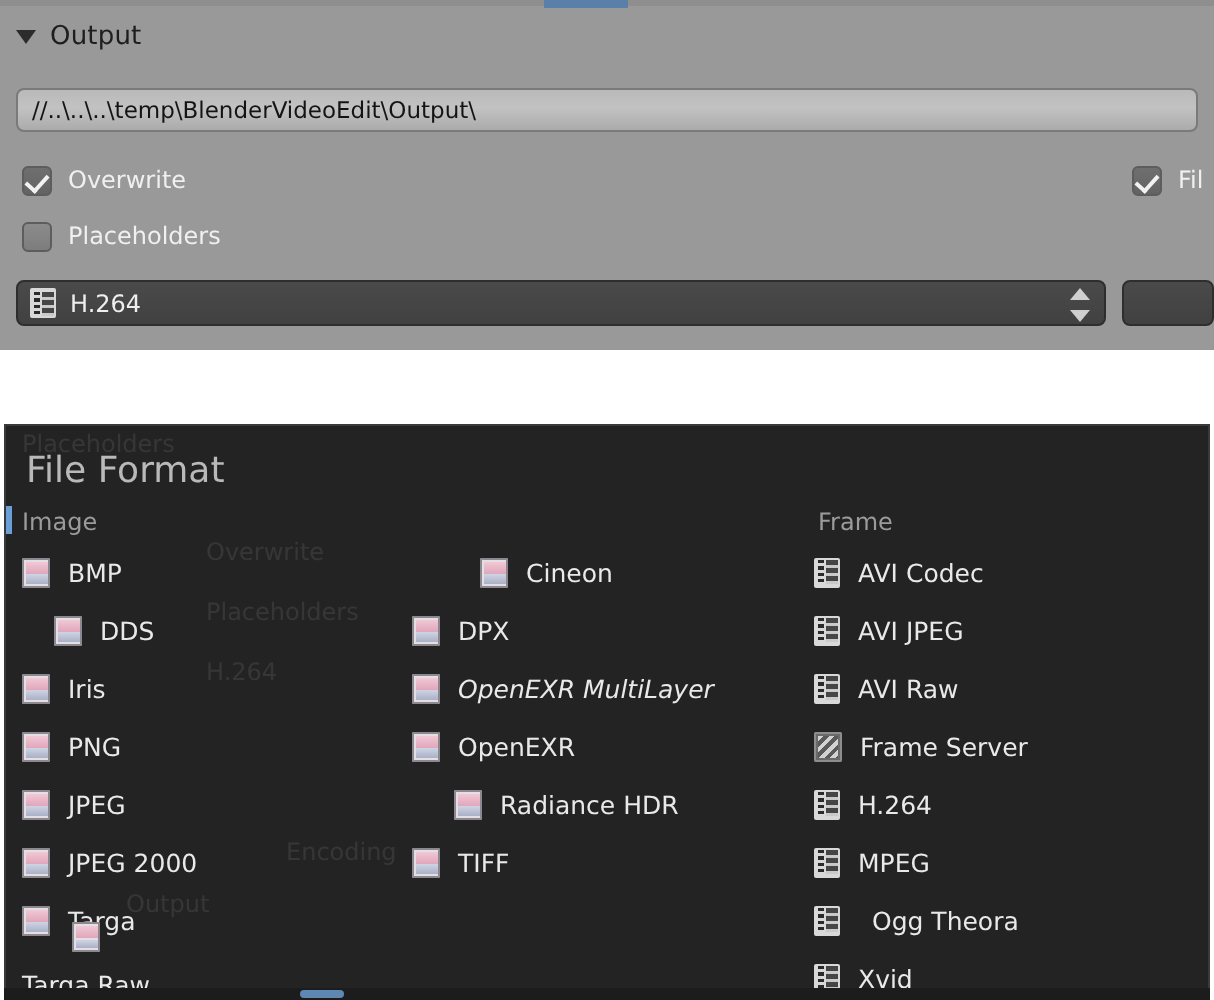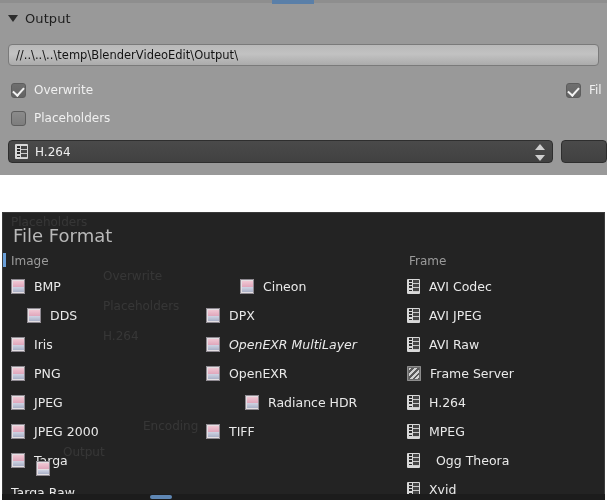--- a/index.html
+++ b/index.html
@@ -311,21 +311,21 @@
     <span class="mlabel">DPX</span>
   </div>
   <div class="mitem" style="left:203px;top:121px;font-style:italic;">
     <span class="img-ico"></span>
     <span class="mlabel">OpenEXR MultiLayer</span>
   </div>
   <div class="mitem" style="left:203px;top:150px;">
     <span class="img-ico"></span>
     <span class="mlabel">OpenEXR</span>
   </div>
-  <div class="mitem" style="left:221px;top:179px;padding-left:21px;">
+  <div class="mitem" style="left:203px;top:179px;padding-left:21px;">
     <span class="img-ico"></span>
     <span class="mlabel">Radiance HDR</span>
   </div>
   <div class="mitem" style="left:203px;top:208px;">
     <span class="img-ico"></span>
     <span class="mlabel">TIFF</span>
   </div>
 
   <div class="mitem" style="left:404px;top:63px;">
     <span class="film-ico"></span>

